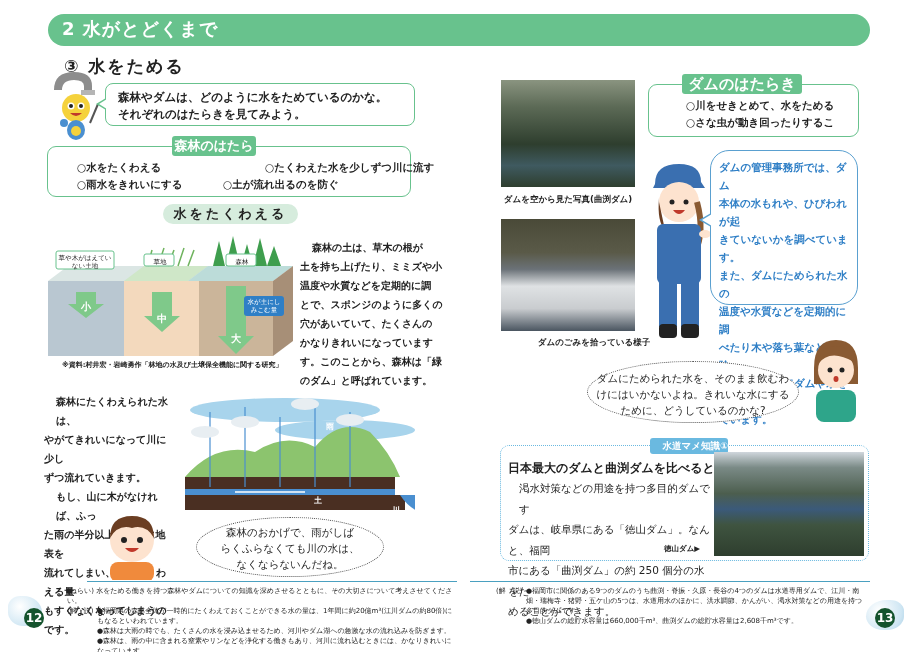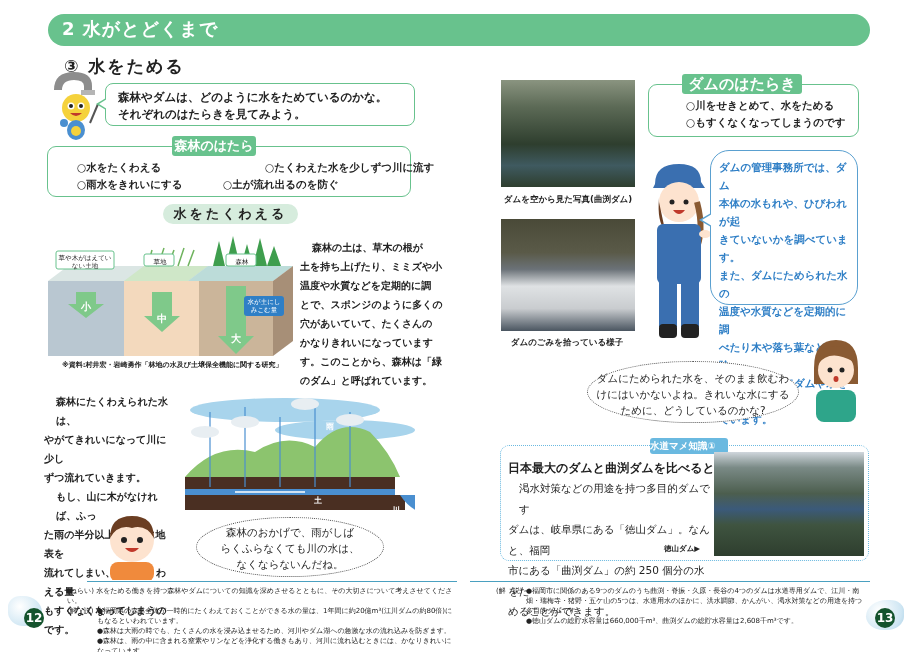--- a/index.html
+++ b/index.html
@@ -48,21 +48,21 @@
 
   .dam-box { left: 648px; top: 84px; width: 211px; height: 53px; border: 1.5px solid #68c28d; border-radius: 9px; background:#fff; }
   .dam-label { left: 682px; top: 74px; width: 120px; height: 20px; background: #68c28d; border-radius: 3px; color: #fff; font-weight: bold; font-size: 15px; text-align: center; line-height: 20px; }
   .dam-item { font-size: 10.5px; font-weight: bold; }
 
   .blue-bubble { left: 710px; top: 150px; width: 148px; height: 155px; border: 1.5px solid #5aa0d0; border-radius: 19px; padding: 7px 8px; color: #2f7fc6; font-size: 10.5px; font-weight: bold; line-height: 18px; background:#fff; }
   .blue-bubble::before { content:""; position:absolute; left:-12px; top:62px; border-top:7px solid transparent; border-bottom:7px solid transparent; border-right:12px solid #5aa0d0; }
   .blue-bubble::after { content:""; position:absolute; left:-9px; top:63px; border-top:6px solid transparent; border-bottom:6px solid transparent; border-right:10px solid #fff; }
 
   .mame-box { left: 500px; top: 445px; width: 369px; height: 116px; border: 1.5px dotted #6ab9e0; border-radius: 9px; }
-  .mame-label { left: 650px; top: 438px; width: 78px; height: 16px; background: #6ab9e0; color: #fff; font-size: 9.5px; font-weight: bold; text-align: left; line-height: 16px; border-radius: 3px; }
+  .mame-label { left: 650px; top: 438px; width: 78px; height: 16px; background: #6ab9e0; color: #fff; font-size: 9.5px; font-weight: bold; text-align: right; line-height: 16px; border-radius: 3px; }
   .mame-title { left: 508px; top: 460px; font-size: 12px; font-weight: bold; }
   .mame-text { left: 508px; top: 478px; width: 205px; font-size: 10.5px; line-height: 20.5px; }
 
   .page-badge { width: 20px; height: 20px; border-radius: 50%; background: #14532d; color: #fff; font-size: 12px; font-weight: bold; text-align: center; line-height: 20px; }
   .drop { border-radius: 50%; background: radial-gradient(circle at 35% 35%, #ffffff, #cfe6f3 70%, #a9d0e6); }
 </style>
 </head>
 <body>
 
 <div class="abs banner"></div>
@@ -211,26 +211,26 @@
 
     </div>
   </div>
 </div>
 <div class="abs drop" style="left:8px;top:596px;width:34px;height:30px;border-radius:40% 60% 50% 50%;"></div>
 <div class="abs page-badge" style="left:24px;top:608px;">12</div>
 
 <div class="abs photo" style="left:501px;top:80px;width:134px;height:107px;background:linear-gradient(#8a9480 0%, #5c6a56 25%, #2e3e2e 60%, #3f5a60 80%, #2e3e2e 100%);"></div>
 <div class="abs caption" style="left:501px;top:194px;width:134px;">ダムを空から見た写真(曲渕ダム)</div>
 <div class="abs photo" style="left:501px;top:219px;width:134px;height:112px;background:linear-gradient(#4a4a38 0%, #5a5a48 30%, #6b7278 45%, #dfe2e4 60%, #c9cccf 80%, #4a5560 100%);"></div>
-<div class="abs caption" style="left:500px;top:337px;width:134px;">ダムのごみを拾っている様子</div>
+<div class="abs caption" style="left:527px;top:337px;width:134px;">ダムのごみを拾っている様子</div>
 
 <div class="abs dam-box"></div>
 <div class="abs dam-label">ダムのはたらき</div>
 <div class="abs dam-item" style="left:686px;top:99px;">○川をせきとめて、水をためる</div>
-<div class="abs dam-item" style="left:686px;top:116px;">○もすくなくなってしまうのです</div>
+<div class="abs dam-item" style="left:686px;top:116px;">○さな虫が動き回ったりするこ</div>
 
 <svg class="abs" style="left:645px;top:162px;width:65px;height:178px;" viewBox="0 0 65 178">
   <path d="M10 22 Q10 2 34 2 Q56 2 56 20 L60 26 L8 26 Z" fill="#3a6fb0"></path>
   <circle cx="34" cy="40" r="20" fill="#fde3cf"></circle>
   <path d="M14 36 Q12 60 20 68 L14 40 Z" fill="#6b3e22"></path>
   <path d="M52 40 Q60 70 50 90" stroke="#8a5a32" stroke-width="6" fill="none"></path>
   <circle cx="27" cy="40" r="2.5" fill="#222"></circle>
     <circle cx="41" cy="40" r="2.5" fill="#222"></circle>
   <path d="M28 48 Q34 56 40 48 Z" fill="#c0392b"></path>
   <rect x="12" y="62" width="44" height="60" rx="6" fill="#3a6fb0"></rect>

